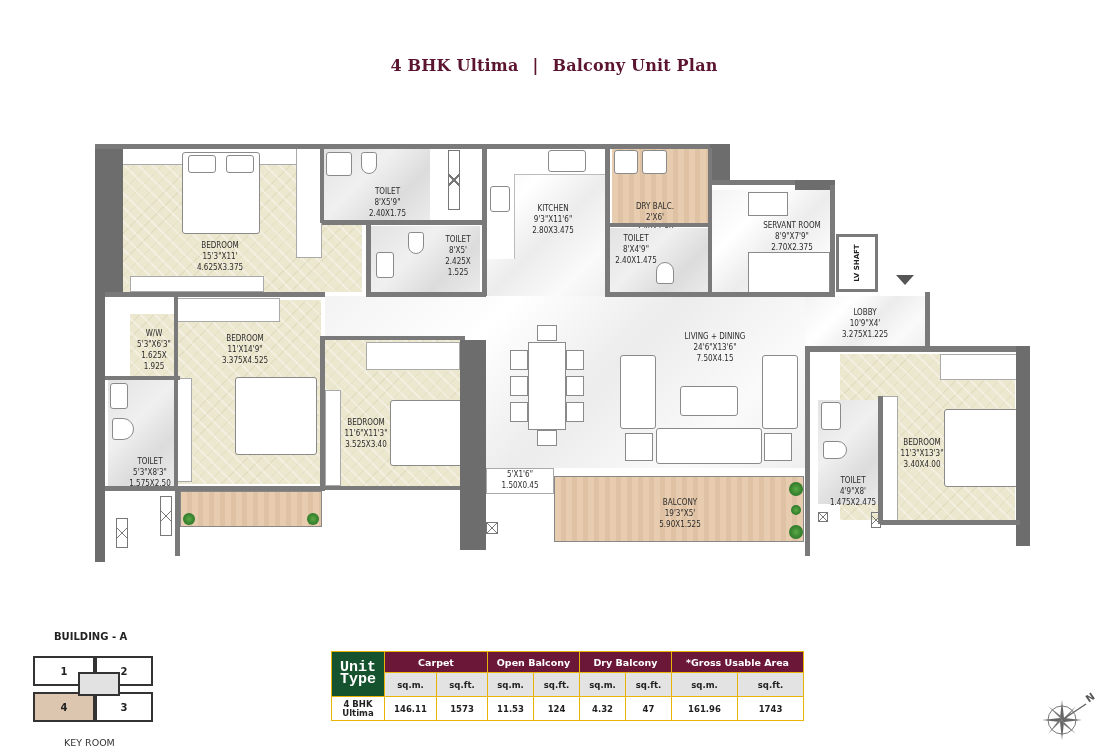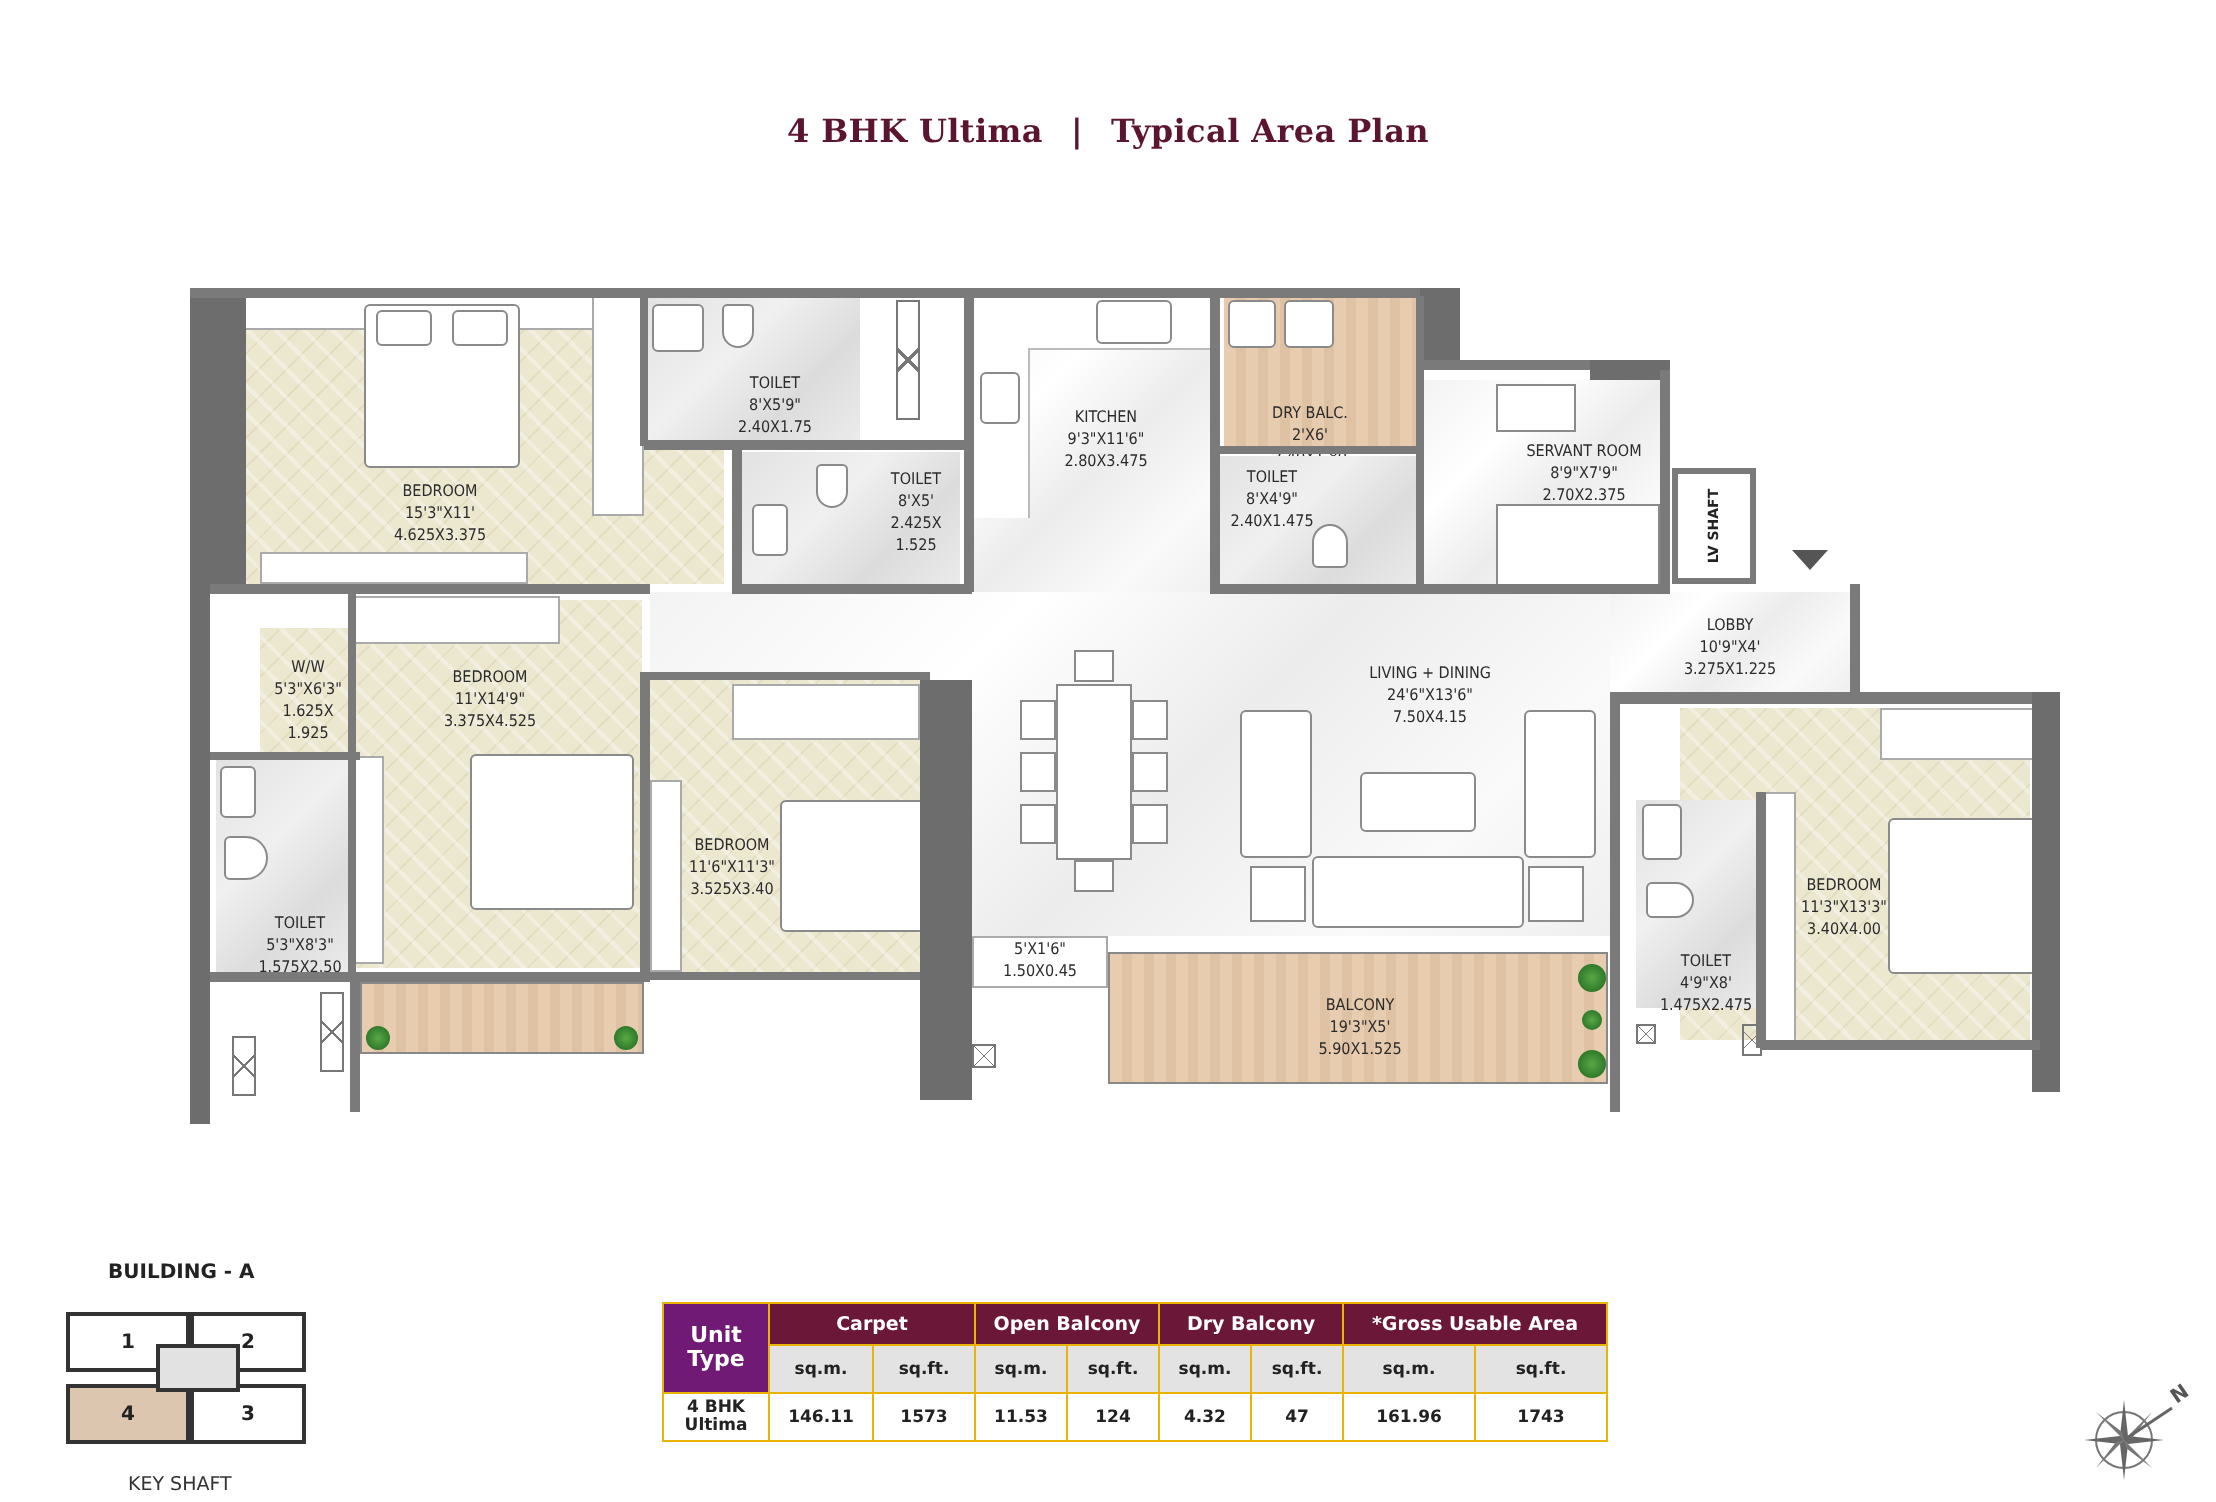--- a/index.html
+++ b/index.html
@@ -15,33 +15,33 @@
   .marble{background:linear-gradient(135deg,#f3f3f3 0%,#ffffff 30%,#ececec 55%,#fafafa 80%,#efefef 100%);}
   .tile{background:linear-gradient(135deg,#e2e2e2 0%,#f0f0f0 40%,#dcdcdc 70%,#ebebeb 100%);}
   .room-label{position:absolute;text-align:center;font-size:8px;line-height:11px;color:#2b2b2b;font-family:"DejaVu Sans Condensed","DejaVu Sans",sans-serif;}
   .furn{position:absolute;background:#fff;border:1.5px solid #8a8a8a;border-radius:3px;box-sizing:border-box;}
   .plant{position:absolute;width:12px;height:12px;border-radius:50%;background:radial-gradient(circle,#5aa845 0,#2f7a2a 70%);}
   .xbox{position:absolute;border:1px solid #777;box-sizing:border-box;background:linear-gradient(45deg,transparent 48%,#777 48%,#777 52%,transparent 52%),linear-gradient(-45deg,transparent 48%,#777 48%,#777 52%,transparent 52%);}
   
   .area-table{position:absolute;left:331px;top:651px;border-collapse:collapse;font-family:"DejaVu Sans",sans-serif;}
   .area-table td,.area-table th{border:1px solid #eab308;text-align:center;padding:0;font-size:8.5px;box-sizing:border-box;}
   .area-table th.grp{background:#6b1738;color:#fff;height:21px;font-weight:bold;font-size:9.5px;}
-  .area-table th.unit{background:#701a75;color:#fff;font-weight:bold;font-size:11px;line-height:12px;}
+  .area-table th.unit{background:#14532d;color:#fff;font-weight:bold;font-size:15px;line-height:12px;font-family:Liberation Mono, monospace;}
   .area-table td.sub{background:#e3e3e3;color:#222;height:24px;font-weight:bold;}
   .area-table td.val{background:#fff;color:#222;height:24px;font-weight:bold;}
   .area-table td.val.first{font-size:8.5px;line-height:9px;}
   .key-title{position:absolute;left:54px;top:631px;font-size:10px;font-weight:bold;color:#222;}
   .key-foot{position:absolute;left:64px;top:737px;font-size:9.5px;color:#333;}
   .key-unit{position:absolute;border:2px solid #333;box-sizing:border-box;background:#fff;font-weight:bold;font-size:10px;color:#222;display:flex;align-items:center;justify-content:center;}
 </style>
 </head>
 <body>
 
 <div class="title">
-  <span>4 BHK Ultima</span><span class="sep">|</span><span>Typical Area Plan</span>
+  <span>4 BHK Ultima</span><span class="sep">|</span><span>Balcony Unit Plan</span>
 </div>
 
 <div class="plan">
 
   <div class="abs herring" style="left:122px;top:162px;width:240px;height:130px;"></div>
   <div class="abs" style="left:122px;top:148px;width:175px;height:16px;background:#fff;border-bottom:1px solid #aaa;"></div>
   <div class="abs" style="left:296px;top:148px;width:26px;height:110px;background:#fff;border:1px solid #aaa;box-sizing:border-box;"></div>
   <div class="furn" style="left:182px;top:152px;width:78px;height:82px;"></div>
   <div class="furn" style="left:188px;top:155px;width:28px;height:18px;"></div>
   <div class="furn" style="left:226px;top:155px;width:28px;height:18px;"></div>
@@ -269,21 +269,21 @@
       <span>2</span>
     </div>
   <div class="key-unit" style="left:3px;top:38px;width:62px;height:30px;position:absolute;background:#dcc6b0;">
       <span>4</span>
     </div>
   <div class="key-unit" style="left:65px;top:38px;width:58px;height:30px;position:absolute;">
       <span>3</span>
     </div>
   <div style="position:absolute;left:48px;top:18px;width:42px;height:24px;background:#e2e2e2;border:2px solid #333;box-sizing:border-box;"></div>
 </div>
-<div class="key-foot">KEY SHAFT</div>
+<div class="key-foot">KEY ROOM</div>
 
 <table class="area-table">
   <tbody>
       <tr>
     <th class="unit" rowspan="2" style="width:53px;">Unit Type</th>
     <th class="grp" colspan="2" style="width:103px;">Carpet</th>
     <th class="grp" colspan="2" style="width:92px;">Open Balcony</th>
     <th class="grp" colspan="2" style="width:92px;">Dry Balcony</th>
     <th class="grp" colspan="2" style="width:132px;">*Gross Usable Area</th>
   </tr>

